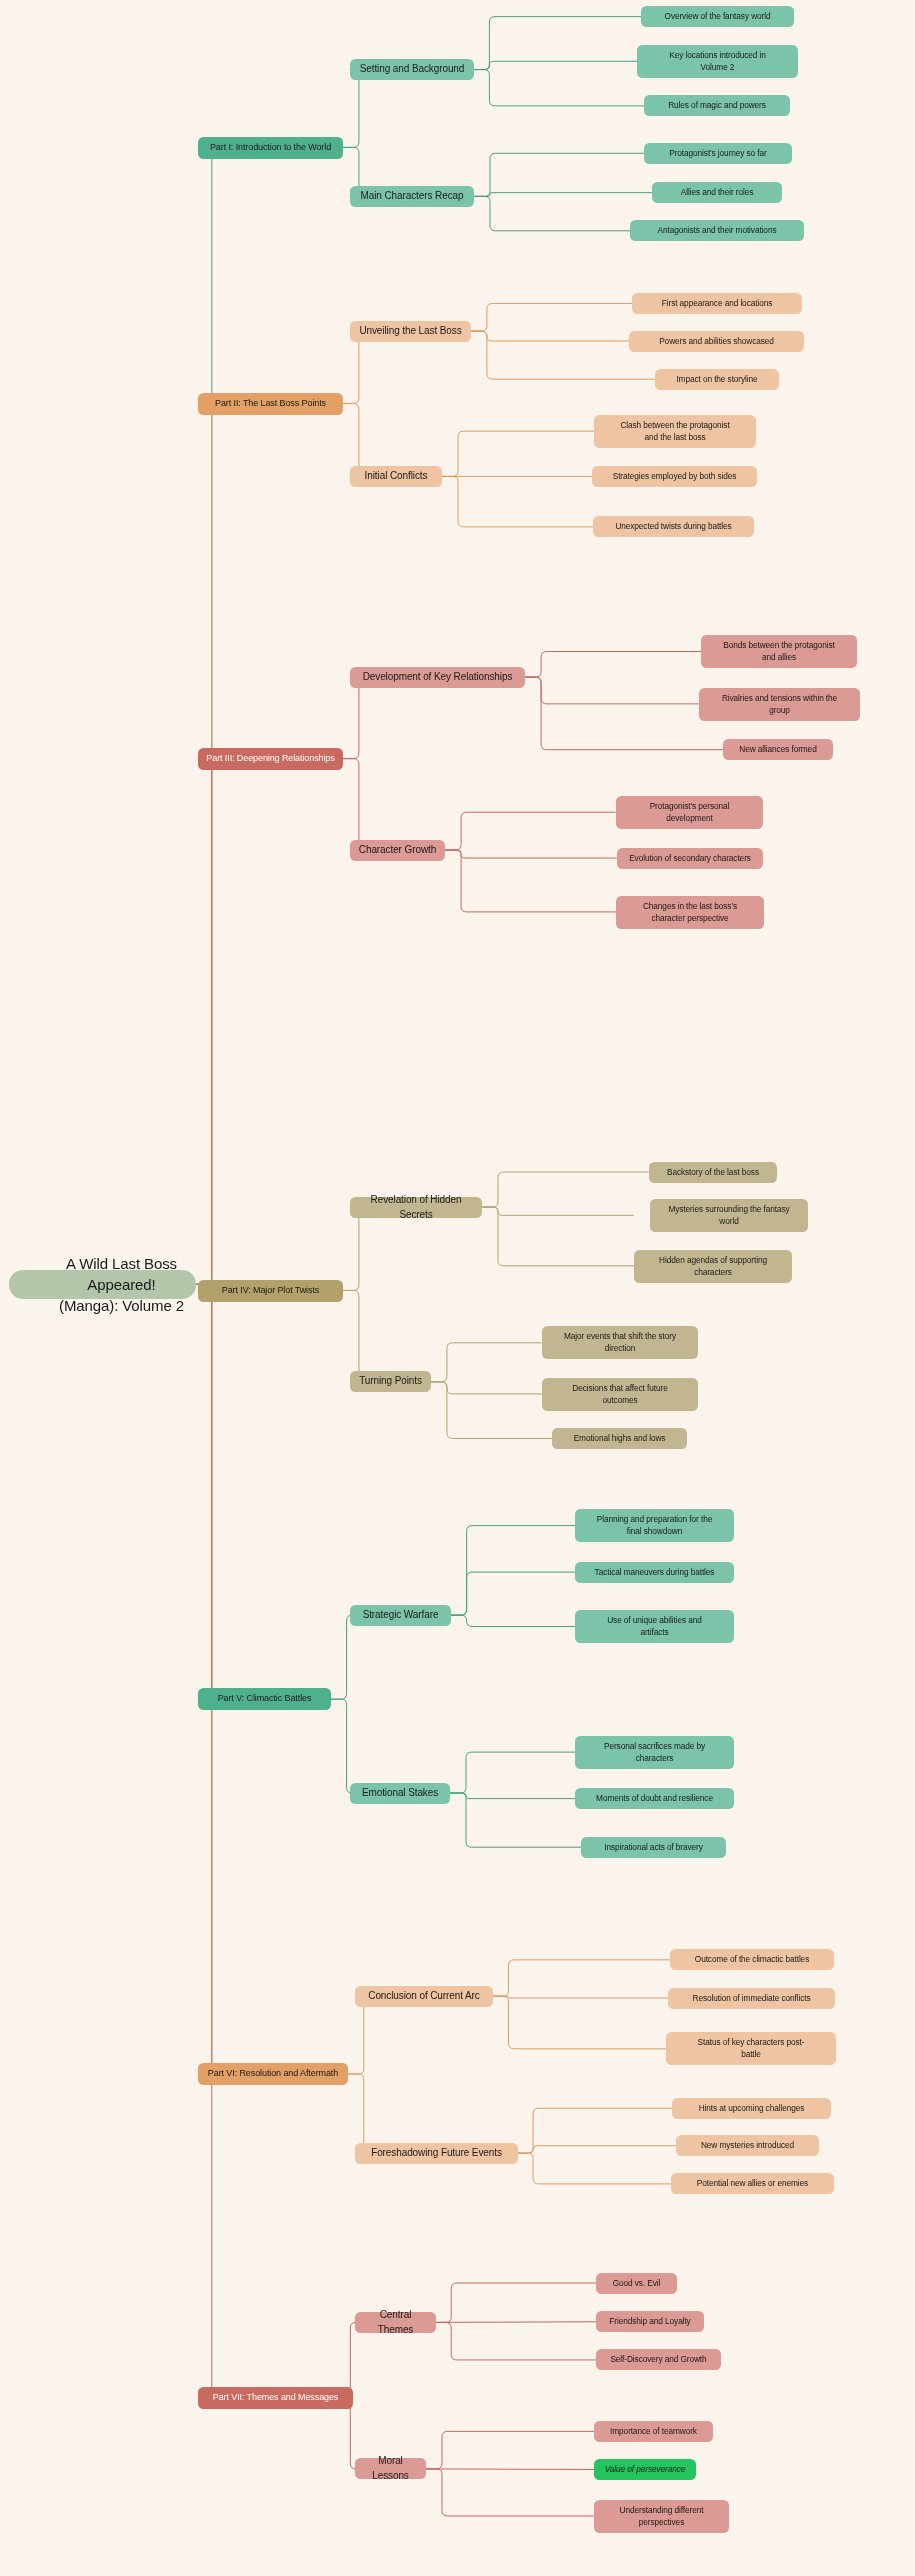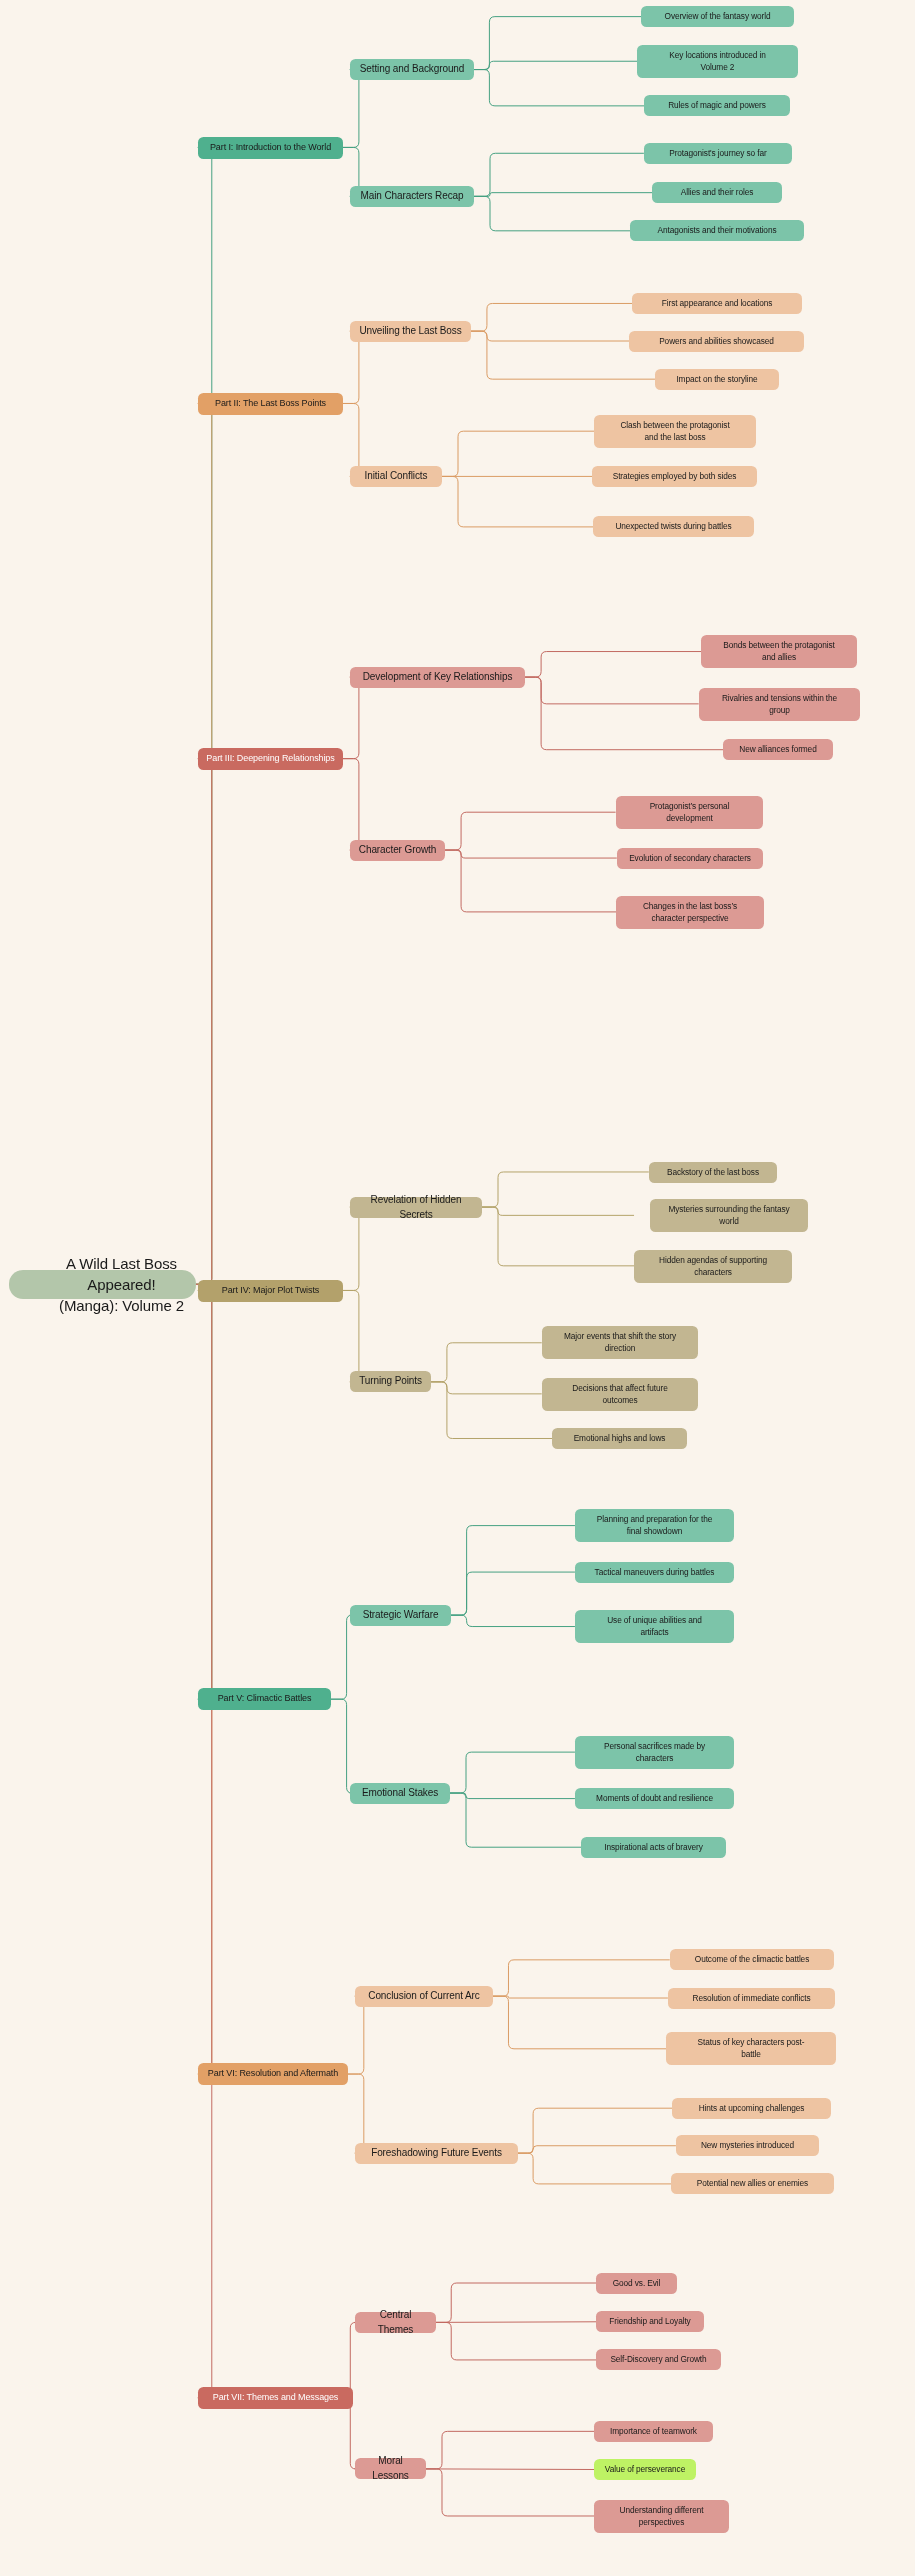--- a/index.html
+++ b/index.html
@@ -186,18 +186,18 @@
       <div class="node l3" style="left: 672px; top: 2098px; width: 159px; height: 21px; background: rgb(238, 196, 162); color: rgb(26, 26, 26);">Hints at upcoming challenges</div>
       <div class="node l3" style="left: 676px; top: 2135px; width: 143px; height: 21px; background: rgb(238, 196, 162); color: rgb(26, 26, 26);">New mysteries introduced</div>
       <div class="node l3" style="left: 671px; top: 2173px; width: 163px; height: 21px; background: rgb(238, 196, 162); color: rgb(26, 26, 26);">Potential new allies or enemies</div>
       <div class="node l1" style="left: 198px; top: 2387px; width: 155px; height: 21.5px; background: rgb(201, 106, 96); color: rgb(255, 255, 255);">Part VII: Themes and Messages</div>
       <div class="node l2" style="left: 355px; top: 2312px; width: 81px; height: 21px; background: rgb(220, 154, 148); color: rgb(26, 26, 26);">Central Themes</div>
       <div class="node l3" style="left: 596px; top: 2273px; width: 81px; height: 21px; background: rgb(220, 154, 148); color: rgb(26, 26, 26);">Good vs. Evil</div>
       <div class="node l3" style="left: 596px; top: 2311px; width: 108px; height: 21px; background: rgb(220, 154, 148); color: rgb(26, 26, 26);">Friendship and Loyalty</div>
       <div class="node l3" style="left: 596px; top: 2349px; width: 125px; height: 21px; background: rgb(220, 154, 148); color: rgb(26, 26, 26);">Self-Discovery and Growth</div>
       <div class="node l2" style="left: 355px; top: 2458px; width: 71px; height: 21px; background: rgb(220, 154, 148); color: rgb(26, 26, 26);">Moral Lessons</div>
       <div class="node l3" style="left: 594px; top: 2421px; width: 119px; height: 21px; background: rgb(220, 154, 148); color: rgb(26, 26, 26);">Importance of teamwork</div>
-      <div class="node l3" style="left: 594px; top: 2459px; width: 102px; height: 21px; background: #bef264; color: rgb(26, 26, 26);">Value of perseverance</div>
+      <div class="node l3" style="left: 594px; top: 2459px; width: 102px; height: 21px; background: #22c55e; color: rgb(26, 26, 26); font-style: italic;">Value of perseverance</div>
       <div class="node l3" style="left: 594px; top: 2500px; width: 135px; height: 33px; background: rgb(220, 154, 148); color: rgb(26, 26, 26);">Understanding different
 perspectives</div>
     </div>
 </div>
 
 
 </body></html>

